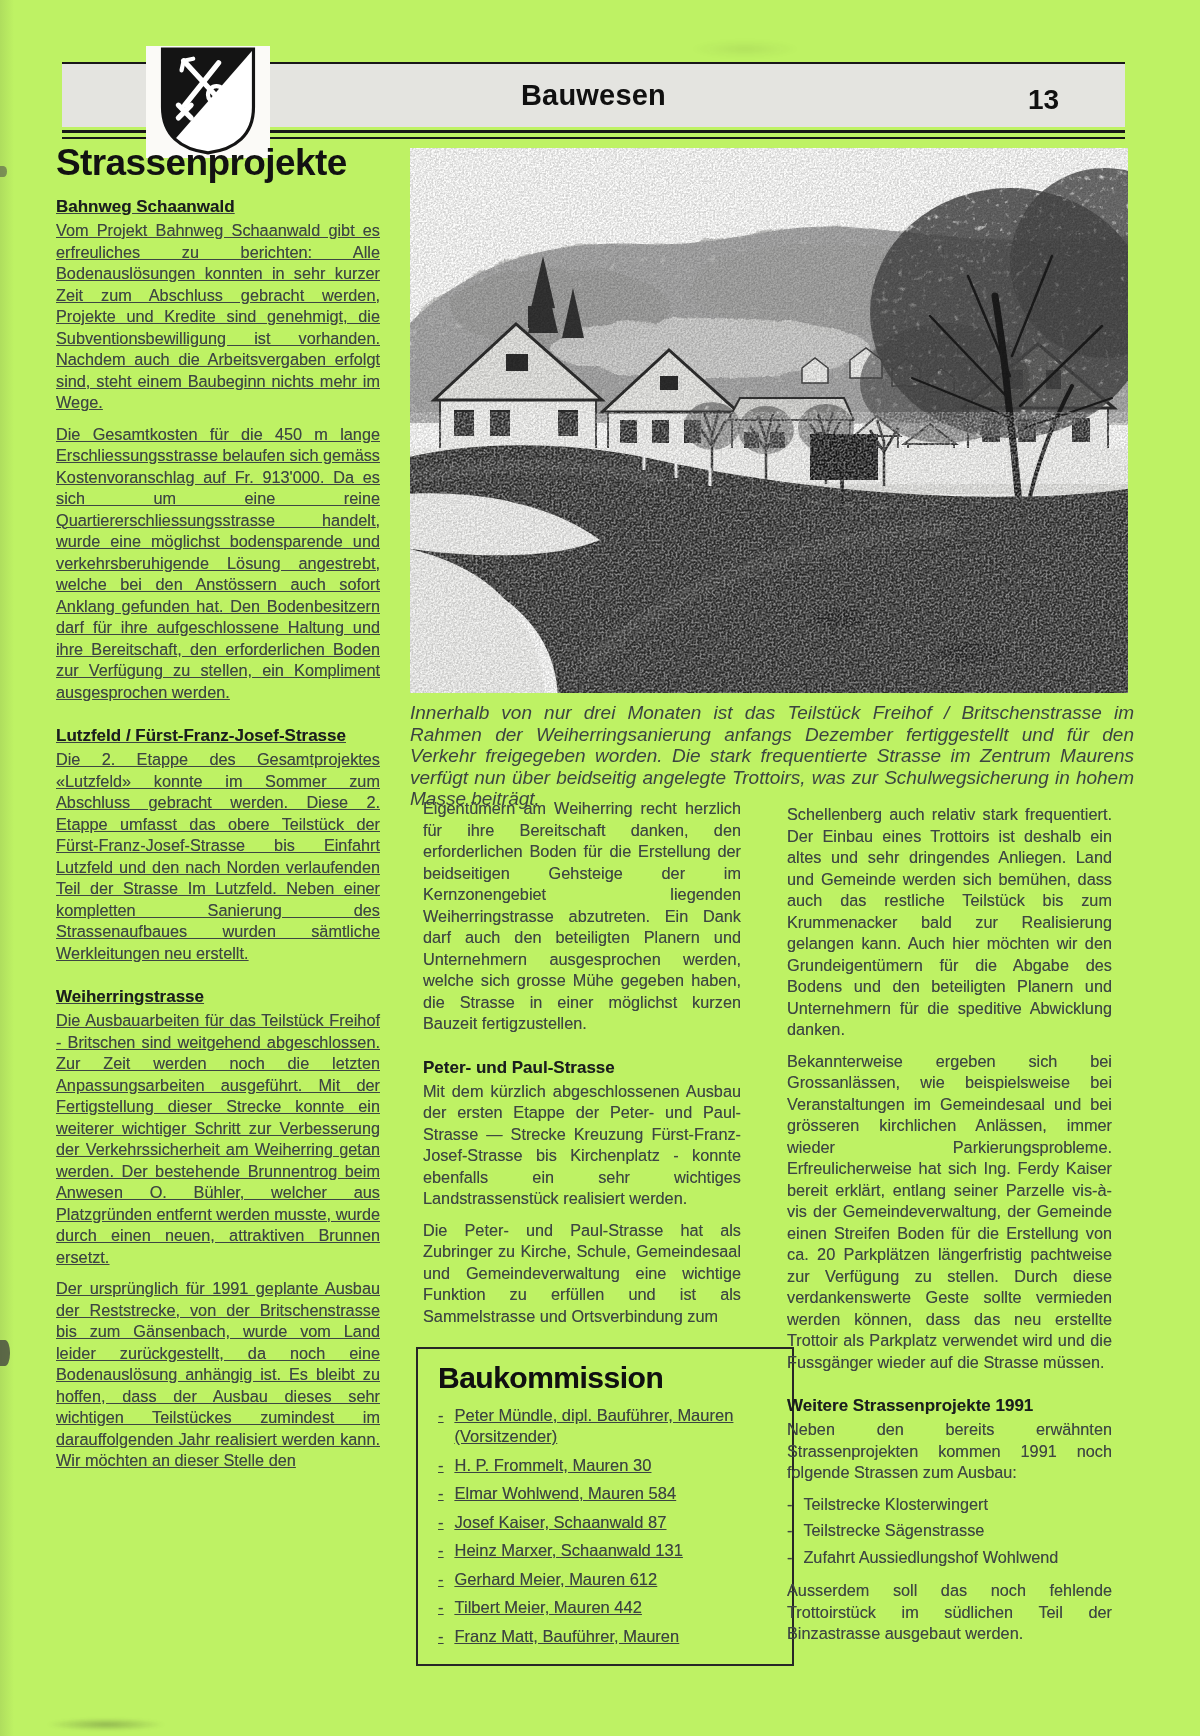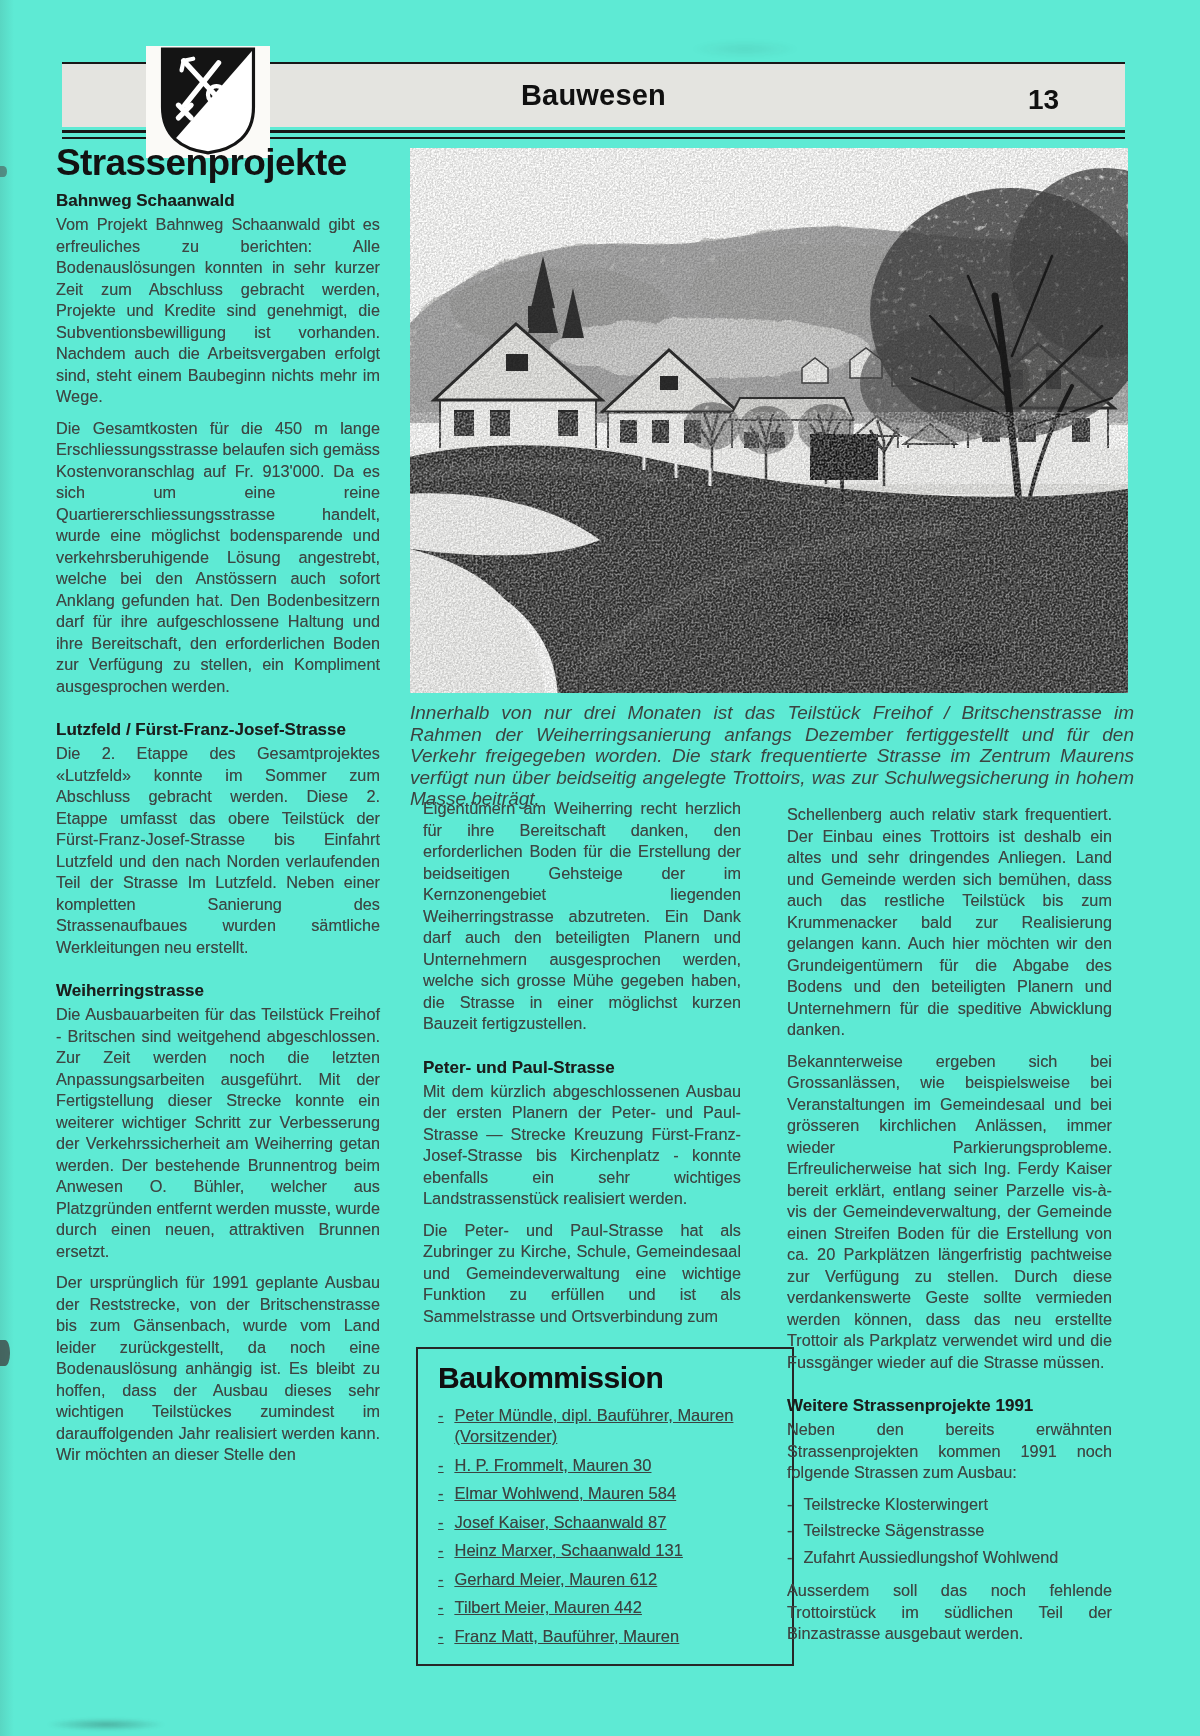--- a/index.html
+++ b/index.html
@@ -1,16 +1,16 @@
 <!DOCTYPE html>
 <html><head>
 <meta charset="utf-8">
 <style>
   html,body{margin:0;padding:0;background:#ffffff;}
-  .page{position:relative;width:1200px;height:1736px;background:#5eead4;overflow:hidden;
+  .page{position:relative;width:1200px;height:1736px;background:#bef264;overflow:hidden;
         font-family:"Liberation Sans",sans-serif;color:#3e4643;}
   .page *{box-sizing:border-box;}
 
   
   .band{position:absolute;left:62px;top:62px;width:1063px;height:65px;background:#e4e4e0;
         border-top:2px solid #181818;}
   .rule-a{position:absolute;left:62px;top:130px;width:1063px;height:3px;background:#181818;}
   .rule-b{position:absolute;left:62px;top:137px;width:1063px;height:2px;background:#181818;}
   .section-title{position:absolute;left:62px;top:79px;width:1063px;text-align:center;
         font-size:29px;font-weight:bold;color:#101010;letter-spacing:.2px;}
@@ -21,21 +21,21 @@
   
   .article-title{position:absolute;left:56px;top:142px;font-size:37px;font-weight:bold;
         color:#121212;letter-spacing:-.6px;}
 
   
   .col{position:absolute;text-align:justify;font-size:16.3px;line-height:21.5px;
        text-shadow:0 0 .5px rgba(62,70,67,.55);}
   .col p{margin:0 0 10px 0;}
   .col h3{font-size:17px;line-height:21px;font-weight:bold;color:#1a1e1c;margin:22px 0 3px 0;}
   .col h3.first{margin-top:0;}
-  .col1{left:56px;top:190px;width:324px;}
+  .col1{left:56px;top:196px;width:324px;text-decoration:underline;}
   .col2{left:423px;top:798px;width:318px;}
   .col3{left:787px;top:804px;width:325px;}
 
   
   .photo{position:absolute;left:410px;top:148px;width:718px;height:545px;}
   .caption{position:absolute;left:410px;top:702px;width:724px;font-style:italic;
         font-size:19px;line-height:21.5px;text-align:justify;color:#3c4441;}
 
   
   .box{margin-top:20px;margin-left:-7px;width:378px;border:2px solid #272727;
@@ -251,21 +251,21 @@
       <rect x="0" y="290" width="718" height="255" filter="url(#speckW)" opacity="0.45"></rect>
       <rect x="0" y="0" width="718" height="545" filter="url(#speckB)" opacity="0.16"></rect>
     </svg>
   </div>
 
   <div class="caption">Innerhalb von nur drei Monaten ist das Teilstück Freihof / Britschenstrasse im Rahmen der Weiherringsanierung anfangs Dezember fertiggestellt und für den Verkehr freigegeben worden. Die stark frequentierte Strasse im Zentrum Maurens verfügt nun über beidseitig angelegte Trottoirs, was zur Schulwegsicherung in hohem Masse beiträgt.</div>
 
   <div class="col col2">
     <p>Eigentümern am Weiherring recht herzlich für ihre Bereitschaft danken, den erforderlichen Boden für die Erstellung der beidseitigen Gehsteige der im Kernzonengebiet liegenden Weiherringstrasse abzutreten. Ein Dank darf auch den beteiligten Planern und Unternehmern ausgesprochen werden, welche sich grosse Mühe gegeben haben, die Strasse in einer möglichst kurzen Bauzeit fertigzustellen.</p>
     <h3>Peter- und Paul-Strasse</h3>
-    <p>Mit dem kürzlich abgeschlossenen Ausbau der ersten Planern der Peter- und Paul-Strasse — Strecke Kreuzung Fürst-Franz-Josef-Strasse bis Kirchenplatz - konnte ebenfalls ein sehr wichtiges Landstrassenstück realisiert werden.</p>
+    <p>Mit dem kürzlich abgeschlossenen Ausbau der ersten Etappe der Peter- und Paul-Strasse — Strecke Kreuzung Fürst-Franz-Josef-Strasse bis Kirchenplatz - konnte ebenfalls ein sehr wichtiges Landstrassenstück realisiert werden.</p>
     <p>Die Peter- und Paul-Strasse hat als Zubringer zu Kirche, Schule, Gemeindesaal und Gemeindeverwaltung eine wichtige Funktion zu erfüllen und ist als Sammelstrasse und Ortsverbindung zum</p>
 
     <div class="box">
       <div class="box-title">Baukommission</div>
       <ul>
         <li>
             <span>Peter Mündle, dipl. Bauführer, Mauren (Vorsitzender)</span>
           </li>
         <li>
             <span>H. P. Frommelt, Mauren 30</span>

